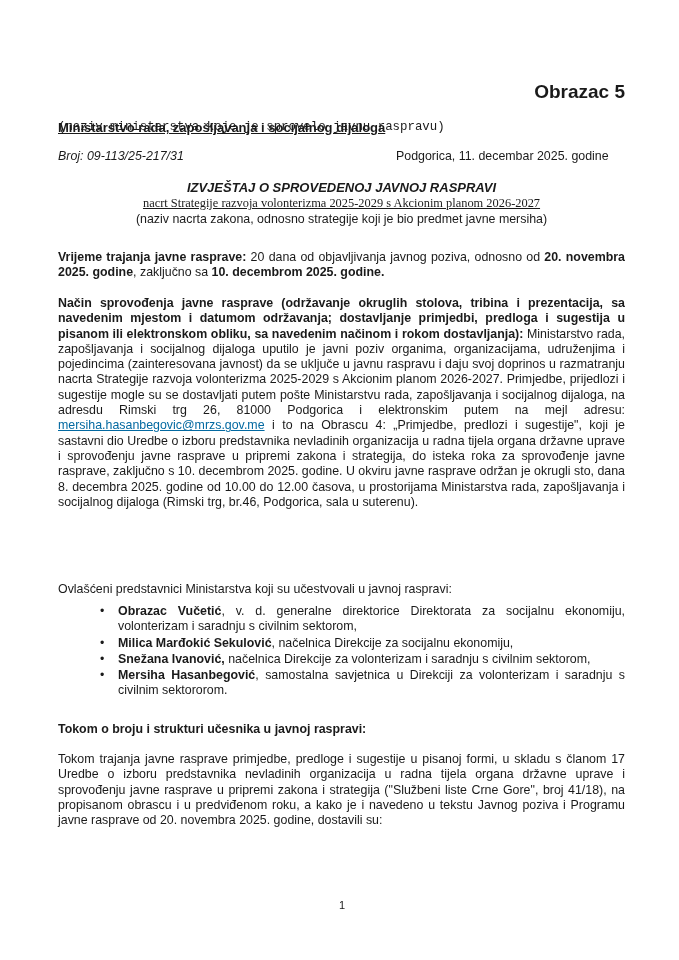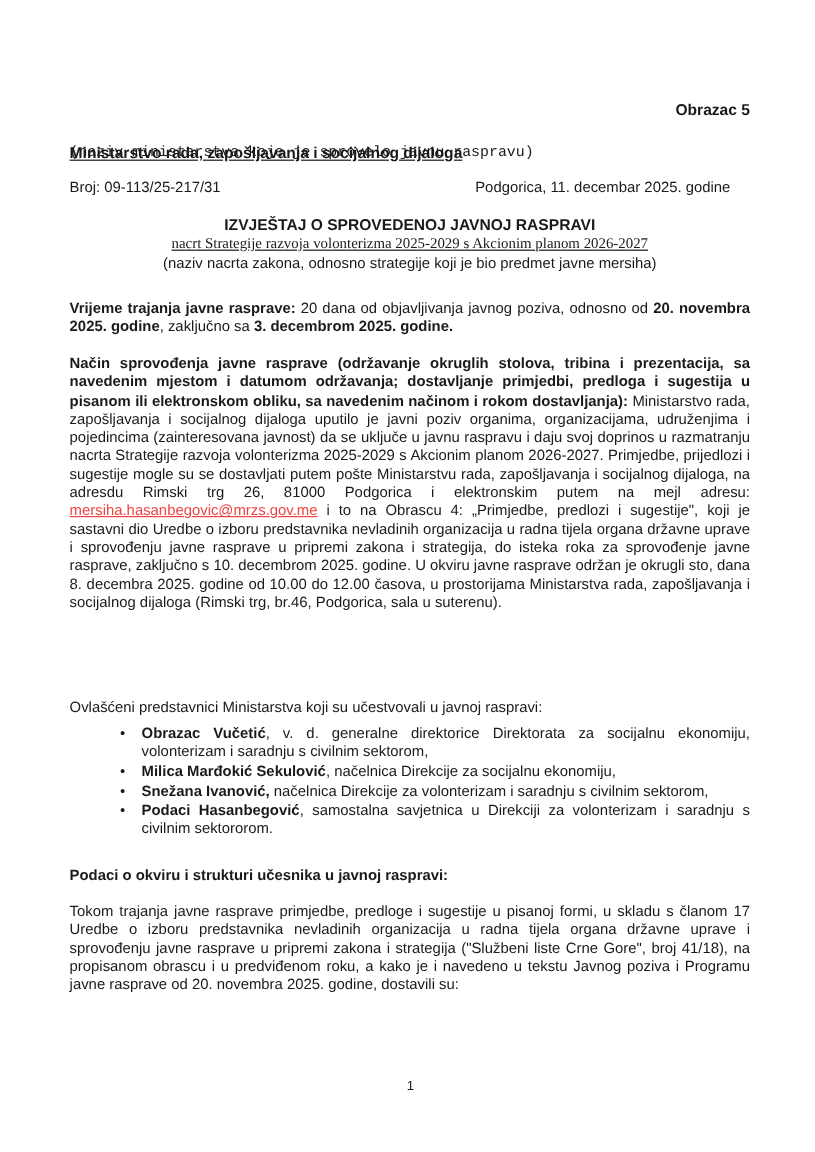--- a/index.html
+++ b/index.html
@@ -8,34 +8,34 @@
       font-family: "Liberation Sans", sans-serif; color: #1a1a1a;
       font-size: 12.4px; line-height: 15.3px;
     }
     .page { position: absolute; left: 58px; top: 0; width: 567px; }
     .abs { position: absolute; }
     .b { font-weight: bold; }
     .center { text-align: center; }
     .justify { text-align: justify; }
     p { margin: 0; }
 
-    .obrazac { position: absolute; right: 0; top: 84px; font-weight: bold; font-size: 13px; }
+    .obrazac { position: absolute; right: 0; top: 84px; font-weight: bold; font-size: 19px; }
     .ministry { top: 120px; left: 0; font-weight: bold; text-decoration: underline; font-size: 13px; }
     .ministry-note { top: 120px; left: 0; font-family: Liberation Mono, monospace; }
-    .broj { top: 149px; left: 0; }
+    .broj { top: 149px; left: 0; font-style: italic; }
     .date { top: 149px; left: 338px; }
 
-    .title { top: 180px; left: 0; width: 567px; font-weight: bold; font-size: 13px; }
+    .title { top: 180px; left: 0; width: 567px; font-weight: bold; font-size: 13px; font-style: italic; }
     .subtitle { top: 196px; left: 0; width: 567px; text-decoration: underline; font-family: Liberation Serif, serif; }
     .subtitle-note { top: 212px; left: 0; width: 567px; }
 
     .para { left: 0; width: 567px; }
     .p-duration { top: 250px; }
     .p-method { top: 296px; }
-    .email { text-decoration: underline; color: #ef4444; margin-top: 20px; }
+    .email { text-decoration: underline; color: #0369a1; margin-top: 20px; }
 
     .h-reps { top: 582px; left: 0; font-weight: normal; }
     .reps { top: 604px; left: 0; width: 567px; margin: 0; padding: 0; list-style: none; }
     .reps li { position: relative; padding-left: 60px; text-align: justify; margin-bottom: 1px; }
     .reps li .bullet { position: absolute; left: 42px; top: 0; }
 
     .h-participants { top: 722px; left: 0; font-weight: bold; }
     .p-participants { top: 752px; }
 
     .page-number { position: absolute; top: 898px; left: 339px; font-size: 11px; }
@@ -51,21 +51,21 @@
   <div class="abs ministry-note">(naziv ministarstva koje je sprovelo javnu raspravu)</div>
 
   <div class="abs broj">Broj: 09-113/25-217/31</div>
   <div class="abs date">Podgorica, 11. decembar 2025. godine</div>
 
   <div class="abs title center">IZVJEŠTAJ O SPROVEDENOJ JAVNOJ RASPRAVI</div>
   <div class="abs subtitle center">nacrt Strategije razvoja volonterizma 2025-2029 s Akcionim planom 2026-2027</div>
   <div class="abs subtitle-note center">(naziv nacrta zakona, odnosno strategije koji je bio predmet javne mersiha)</div>
 
   <p class="abs para p-duration justify">
-    <span class="b">Vrijeme trajanja javne rasprave:</span><span> 20 dana od objavljivanja javnog poziva, odnosno od </span><span class="b">20. novembra 2025. godine</span><span>, zaključno sa </span><span class="b">3. decembrom 2025. godine.</span>
+    <span class="b">Vrijeme trajanja javne rasprave:</span><span> 20 dana od objavljivanja javnog poziva, odnosno od </span><span class="b">20. novembra 2025. godine</span><span>, zaključno sa </span><span class="b">10. decembrom 2025. godine.</span>
   </p>
 
   <p class="abs para p-method justify">
     <span class="b">Način sprovođenja javne rasprave (održavanje okruglih stolova, tribina i prezentacija, sa navedenim mjestom i datumom održavanja; dostavljanje primjedbi, predloga i sugestija u pisanom ili elektronskom obliku, sa navedenim načinom i rokom dostavljanja):</span><span> Ministarstvo rada, zapošljavanja i socijalnog dijaloga uputilo je javni poziv organima, organizacijama, udruženjima i pojedincima (zainteresovana javnost) da se uključe u javnu raspravu i daju svoj doprinos u razmatranju nacrta Strategije razvoja volonterizma 2025-2029 s Akcionim planom 2026-2027. Primjedbe, prijedlozi i sugestije mogle su se dostavljati putem pošte Ministarstvu rada, zapošljavanja i socijalnog dijaloga, na adresdu Rimski trg 26, 81000 Podgorica i elektronskim putem na mejl adresu: </span><span class="email">mersiha.hasanbegovic@mrzs.gov.me</span><span> i to na Obrascu 4: „Primjedbe, predlozi i sugestije", koji je sastavni dio Uredbe o izboru predstavnika nevladinih organizacija u radna tijela organa državne uprave i sprovođenju javne rasprave u pripremi zakona i strategija, do isteka roka za sprovođenje javne rasprave, zaključno s 10. decembrom 2025. godine. U okviru javne rasprave održan je okrugli sto, dana 8. decembra 2025. godine od 10.00 do 12.00 časova, u prostorijama Ministarstva rada, zapošljavanja i socijalnog dijaloga (Rimski trg, br.46, Podgorica, sala u suterenu).</span>
   </p>
 
   <div class="abs h-reps">Ovlašćeni predstavnici Ministarstva koji su učestvovali u javnoj raspravi:</div>
   <ul class="abs reps">
     <li>
       <span class="bullet">•</span>
@@ -74,22 +74,22 @@
     <li>
       <span class="bullet">•</span>
       <span class="b">Milica Marđokić Sekulović</span><span>, načelnica Direkcije za socijalnu ekonomiju,</span>
     </li>
     <li>
       <span class="bullet">•</span>
       <span class="b">Snežana Ivanović,</span><span> načelnica Direkcije za volonterizam i saradnju s civilnim sektorom,</span>
     </li>
     <li>
       <span class="bullet">•</span>
-      <span class="b">Podaci Hasanbegović</span><span>, samostalna savjetnica u Direkciji za volonterizam i saradnju s civilnim sektororom.</span>
+      <span class="b">Mersiha Hasanbegović</span><span>, samostalna savjetnica u Direkciji za volonterizam i saradnju s civilnim sektororom.</span>
     </li>
   </ul>
 
-  <div class="abs h-participants">Podaci o okviru i strukturi učesnika u javnoj raspravi:</div>
+  <div class="abs h-participants">Tokom o broju i strukturi učesnika u javnoj raspravi:</div>
   <p class="abs para p-participants justify">Tokom trajanja javne rasprave primjedbe, predloge i sugestije u pisanoj formi, u skladu s članom 17 Uredbe o izboru predstavnika nevladinih organizacija u radna tijela organa državne uprave i sprovođenju javne rasprave u pripremi zakona i strategija ("Službeni liste Crne Gore", broj 41/18), na propisanom obrascu i u predviđenom roku, a kako je i navedeno u tekstu Javnog poziva i Programu javne rasprave od 20. novembra 2025. godine, dostavili su:</p>
 
 </div>
 
 <div class="page-number">1</div>
 
 </body></html>

